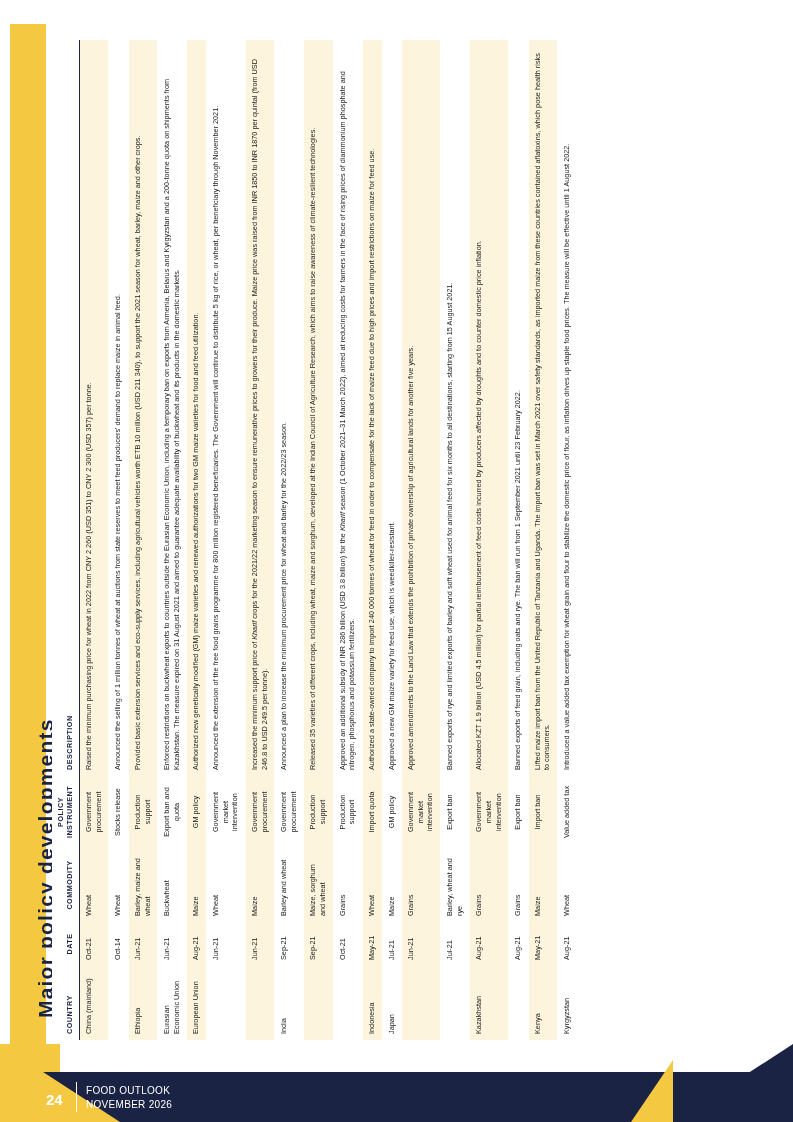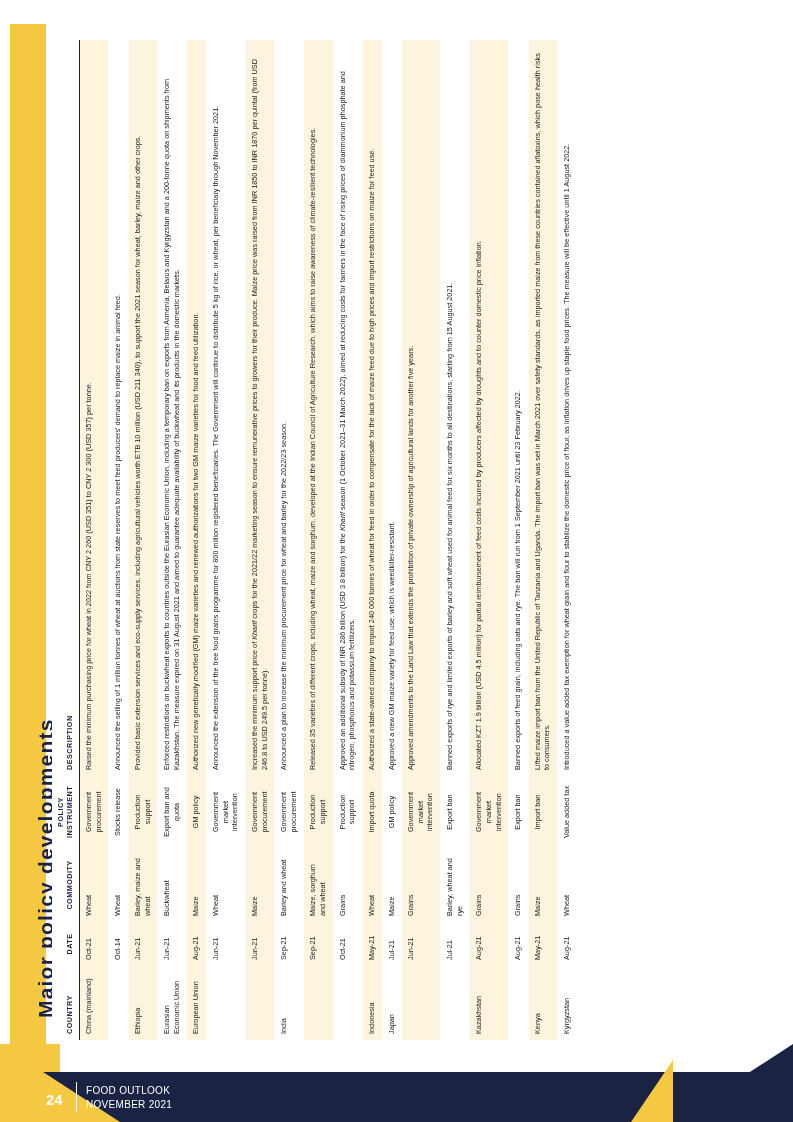--- a/index.html
+++ b/index.html
@@ -368,17 +368,17 @@
   <div class="footer">
     <div class="footer-navy"></div>
     <div class="footer-yellow-right"></div>
     <div class="footer-navy-wedge-right"></div>
     <div class="footer-yellow-wedge"></div>
     <div class="footer-yellow-wedge2"></div>
     <div class="page-number">24</div>
     <div class="footer-sep"></div>
     <div class="footer-text">
       <div>FOOD OUTLOOK</div>
-      <div>NOVEMBER 2021</div>
+      <div>NOVEMBER 2026</div>
     </div>
   </div>
 
 </div>
 
 </body></html>

